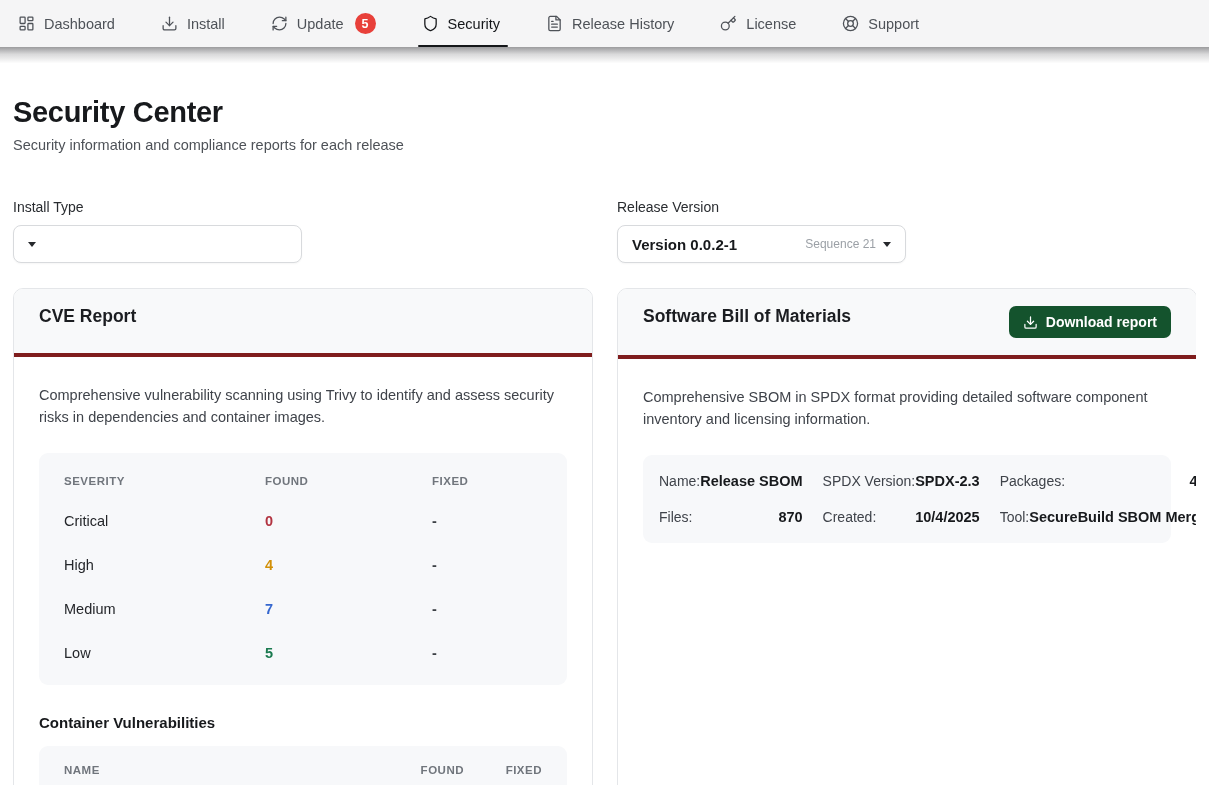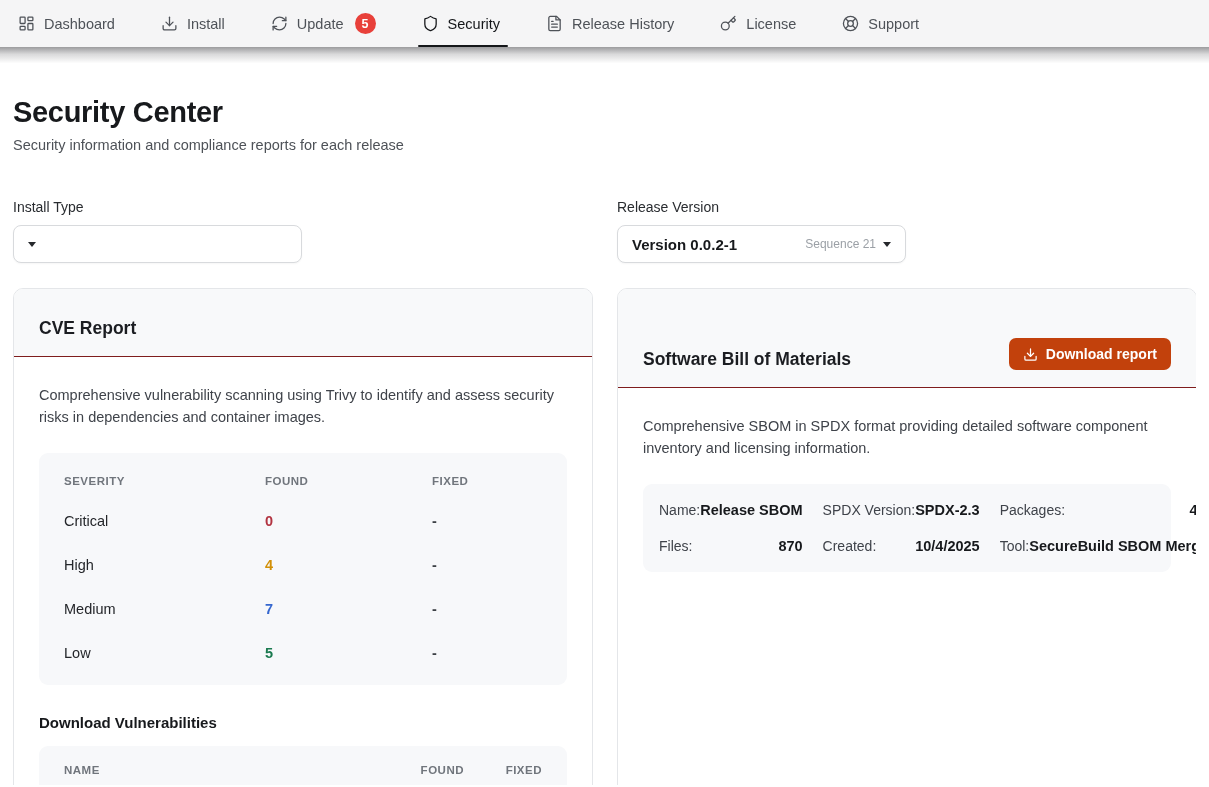--- a/index.html
+++ b/index.html
@@ -118,43 +118,42 @@
   }
   .card {
     border: 1px solid #e4e6e9;
     border-radius: 10px;
     background: #ffffff;
     height: 640px;
     overflow: hidden;
   }
   .card-header {
     background: #f8f9fa;
-    border-bottom: 1px solid #7f1d1d;
+    border-bottom: 4px solid #7f1d1d;
     padding: 17px 25px;
     min-height: 68px;
     display: flex;
-    align-items: flex-end;
+    align-items: flex-start;
     justify-content: space-between;
   }
   .card-title { font-size: 17.5px; font-weight: 700; color: #1b1d21; }
   .btn-primary {
-    background: #c2410c;
+    background: #14532d;
     color: #ffffff;
     border: none;
     border-radius: 7px;
     height: 32px;
     padding: 0 14px;
     display: flex;
     align-items: center;
     gap: 8px;
     font-size: 14px;
     font-weight: 600;
     font-family: "Liberation Sans", sans-serif;
     cursor: pointer;
-    margin-top: 32px;
   }
   .btn-primary svg { width: 15px; height: 15px; }
   .card-body { padding: 28px 25px 25px; }
   .card-desc {
     font-size: 14.5px;
     line-height: 21.5px;
     color: #3f434a;
   }
   
   .panel {
@@ -336,21 +335,21 @@
             <span class="sev-fixed">-</span>
           </div>
           <div class="sev-row">
             <span class="sev-name">Low</span>
             <span class="sev-count c-low">5</span>
             <span class="sev-fixed">-</span>
           </div>
         </div>
 
         <div class="container-section">
-          <div class="section-title">Download Vulnerabilities</div>
+          <div class="section-title">Container Vulnerabilities</div>
           <div class="container-head">
             <span class="th">NAME</span>
             <span class="th num">FOUND</span>
             <span class="th num">FIXED</span>
           </div>
         </div>
       </div>
     </section>
 
     <section class="card">

